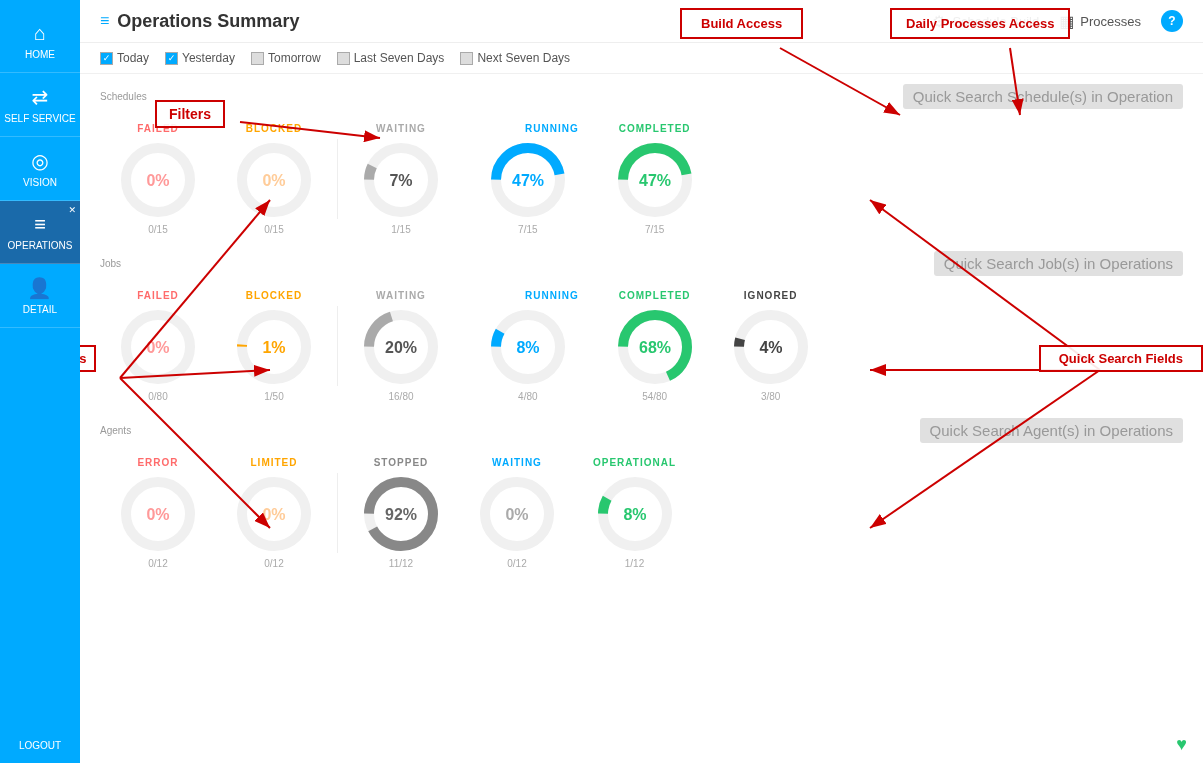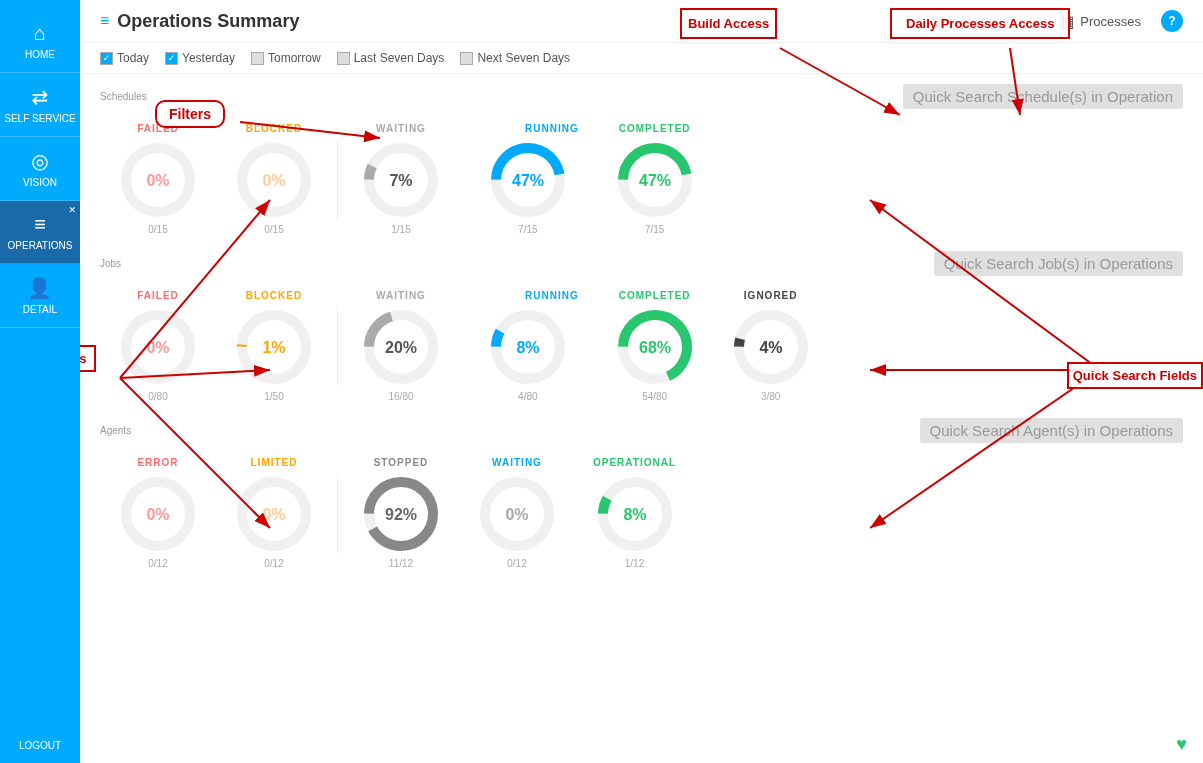--- a/index.html
+++ b/index.html
@@ -363,29 +363,29 @@
 
       </div>
     </div>
 
   </div>
 
   <div style="position:absolute;bottom:8px;right:16px;color:#28c76f;font-size:18px;">♥</div>
 
 </div>
 
-<div class="ann-box" style="top:8px; left:680px; padding:6px 6px;">Build Access</div>
+<div class="ann-box" style="top:8px; left:680px; padding:6px 19px;">Build Access</div>
 
 <div class="ann-box" style="top:8px; left:890px; padding:6px 14px;">Daily Processes Access</div>
 
-<div class="ann-box" style="top:100px; left:155px; padding:4px 12px; font-size:14px; font-weight:bold;border-radius:10px;">Filters</div>
+<div class="ann-box" style="top:100px; left:155px; padding:4px 12px; font-size:14px; font-weight:bold;">Filters</div>
 
 <div class="ann-box" style="top:345px; left:2px; padding:4px 8px; font-size:13px;">Direct Links</div>
 
-<div class="ann-box" style="top:362px; right:0px; padding:4px 4px; font-size:13px;">Quick Search Fields</div>
+<div class="ann-box" style="top:345px; right:0px; padding:4px 18px; font-size:13px;">Quick Search Fields</div>
 
 <svg style="position:absolute;top:0;left:0;width:1203px;height:763px;pointer-events:none;z-index:6;">
   <defs>
     <marker id="arrowhead" markerWidth="8" markerHeight="6" refX="8" refY="3" orient="auto">
       <polygon points="0 0, 8 3, 0 6" fill="#cc0000"></polygon>
     </marker>
   </defs>
 
   <line x1="780" y1="48" x2="900" y2="115" stroke="#cc0000" stroke-width="2" marker-end="url(#arrowhead)"></line>
 

